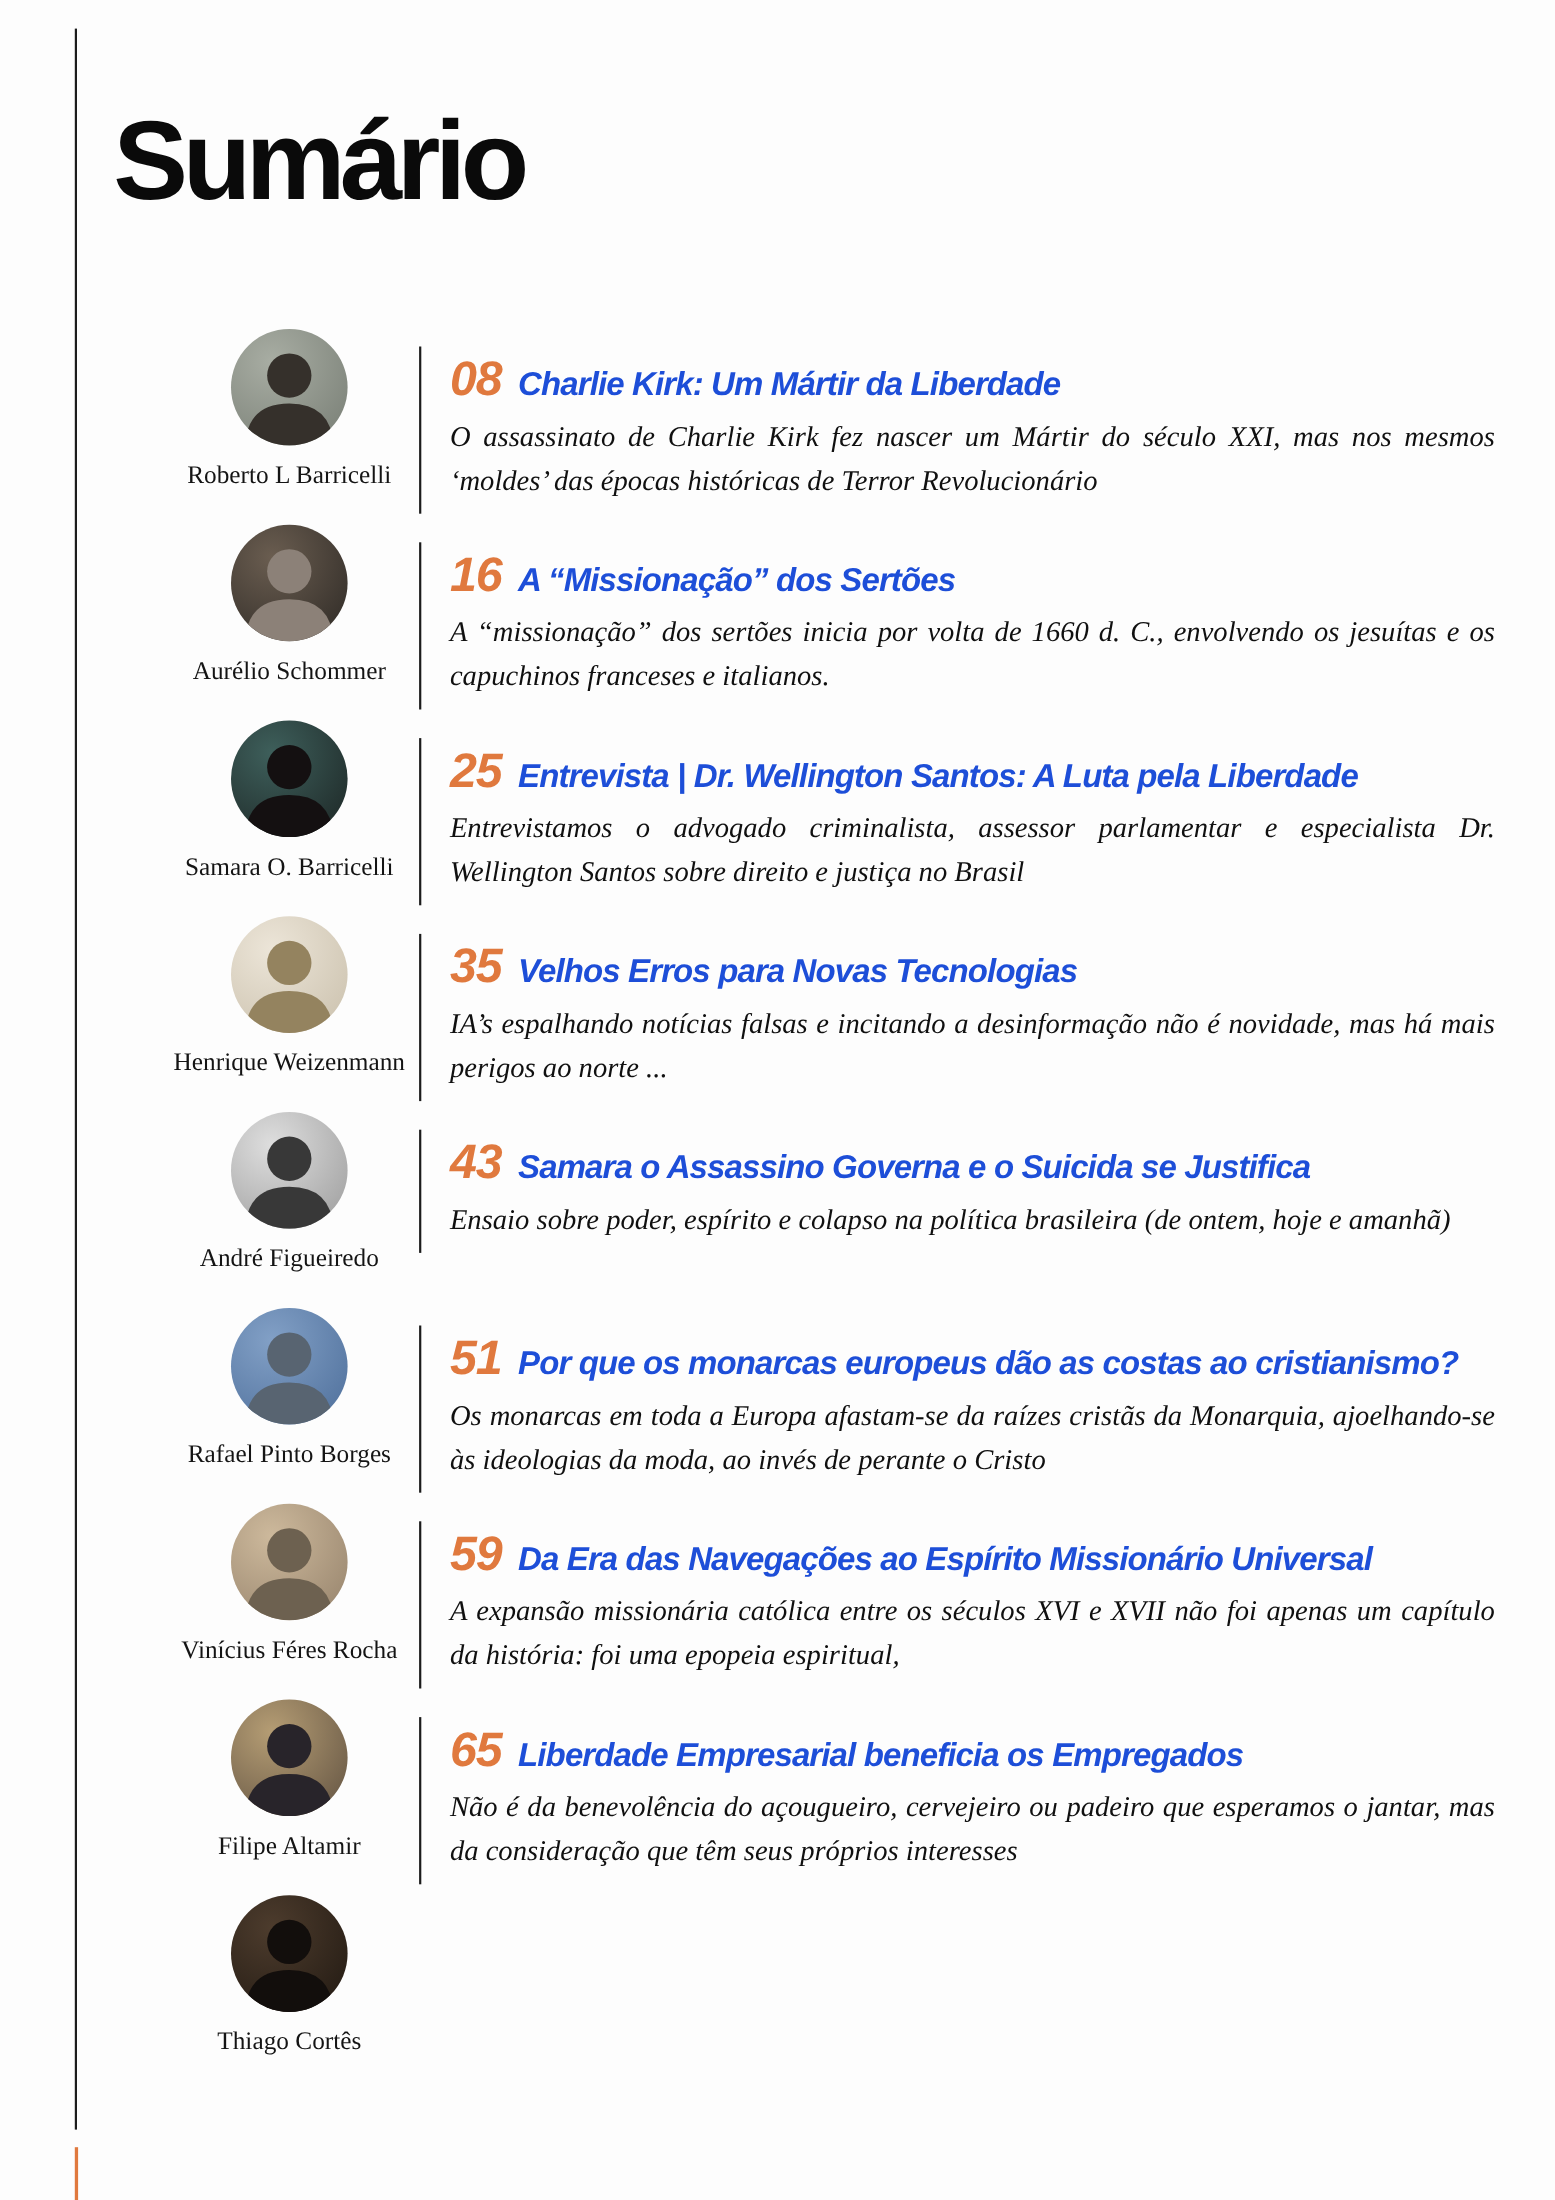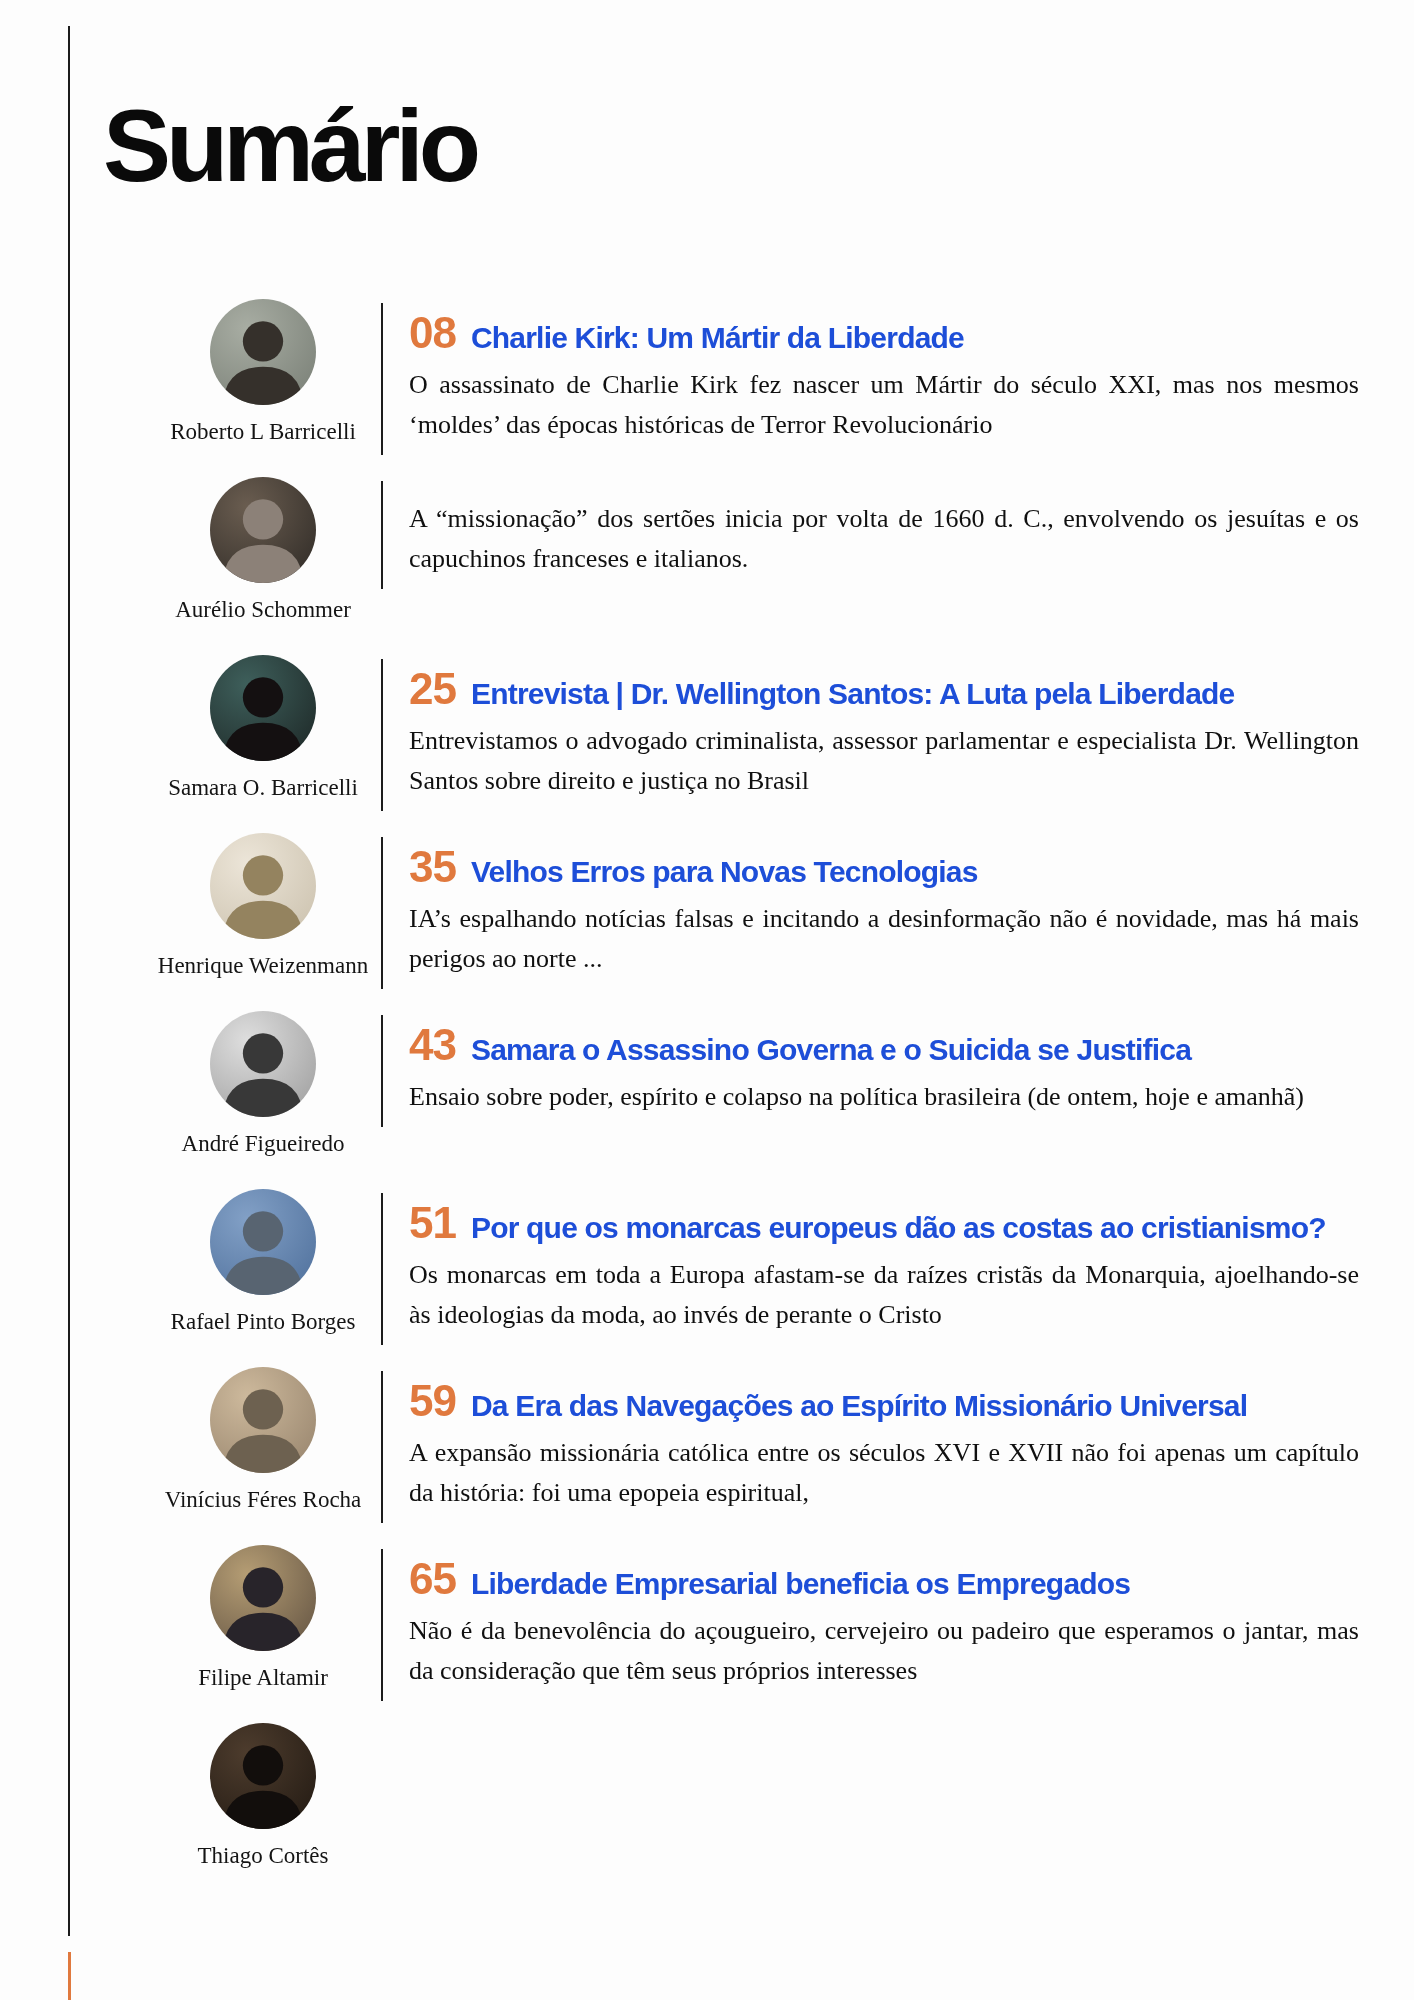--- a/index.html
+++ b/index.html
@@ -47,25 +47,26 @@
   .avatar svg{position:absolute;left:0;top:0;width:100%;height:100%;}
   .avatar svg .ink{fill:var(--fg,#444);}
   .author-name{
     margin-top:14px;
     font-family:"Liberation Serif",serif;
     font-size:23px;
     color:#141414;
     white-space:nowrap;
   }
   .content{
-    margin-top:4px;
+    margin-top:16px;
     border-left:2px solid #1c1c1c;
     padding:8px 0 10px 26px;
     width:950px;
     flex:none;
+    font-style:italic;
   }
   .title-row{
     display:flex;align-items:baseline;gap:15px;
   }
   .page-num{
     font-size:44px;font-weight:700;
     letter-spacing:-1px;
     color:var(--accent,#E0793E);
     line-height:1;
   }
@@ -117,20 +118,24 @@
     <div class="avatar-col">
       <div class="avatar" style="--bg1: #6a5d50; --bg2: #2c2824; --fg: #8c8178;">
         <svg viewBox="0 0 100 100" aria-hidden="true">
           <circle class="ink" cx="50" cy="40" r="19"></circle>
           <path class="ink" d="M12 104 Q12 64 50 64 Q88 64 88 104 Z"></path>
         </svg>
       </div>
       <div class="author-name">Aurélio Schommer</div>
     </div>
     <div class="content">
+      <div class="title-row">
+        <span class="page-num">16</span>
+        <h2 class="entry-title">A “Missionação” dos Sertões</h2>
+      </div>
       <p class="entry-desc">A “missionação” dos sertões inicia por volta de 1660 d. C., envolvendo os jesuítas e os capuchinos franceses e italianos.</p>
     </div>
   </article>
 
   <article class="entry">
     <div class="avatar-col">
       <div class="avatar" style="--bg1: #3e5f5b; --bg2: #1b2423; --fg: #141011;">
         <svg viewBox="0 0 100 100" aria-hidden="true">
           <circle class="ink" cx="50" cy="40" r="19"></circle>
           <path class="ink" d="M12 104 Q12 64 50 64 Q88 64 88 104 Z"></path>

